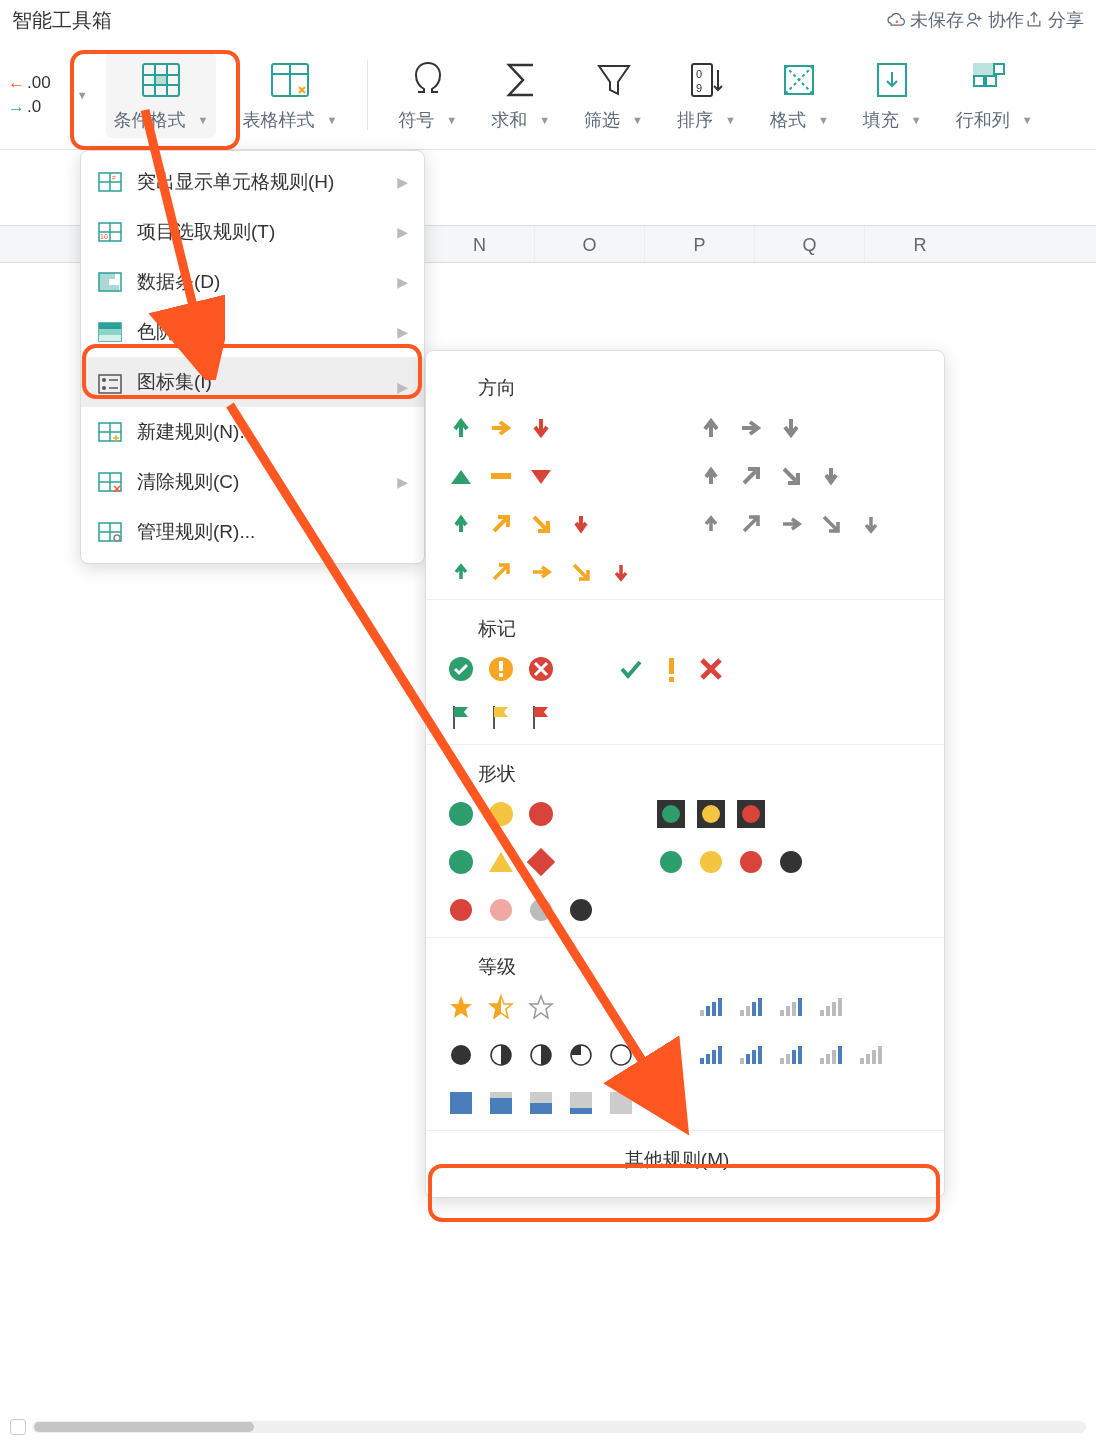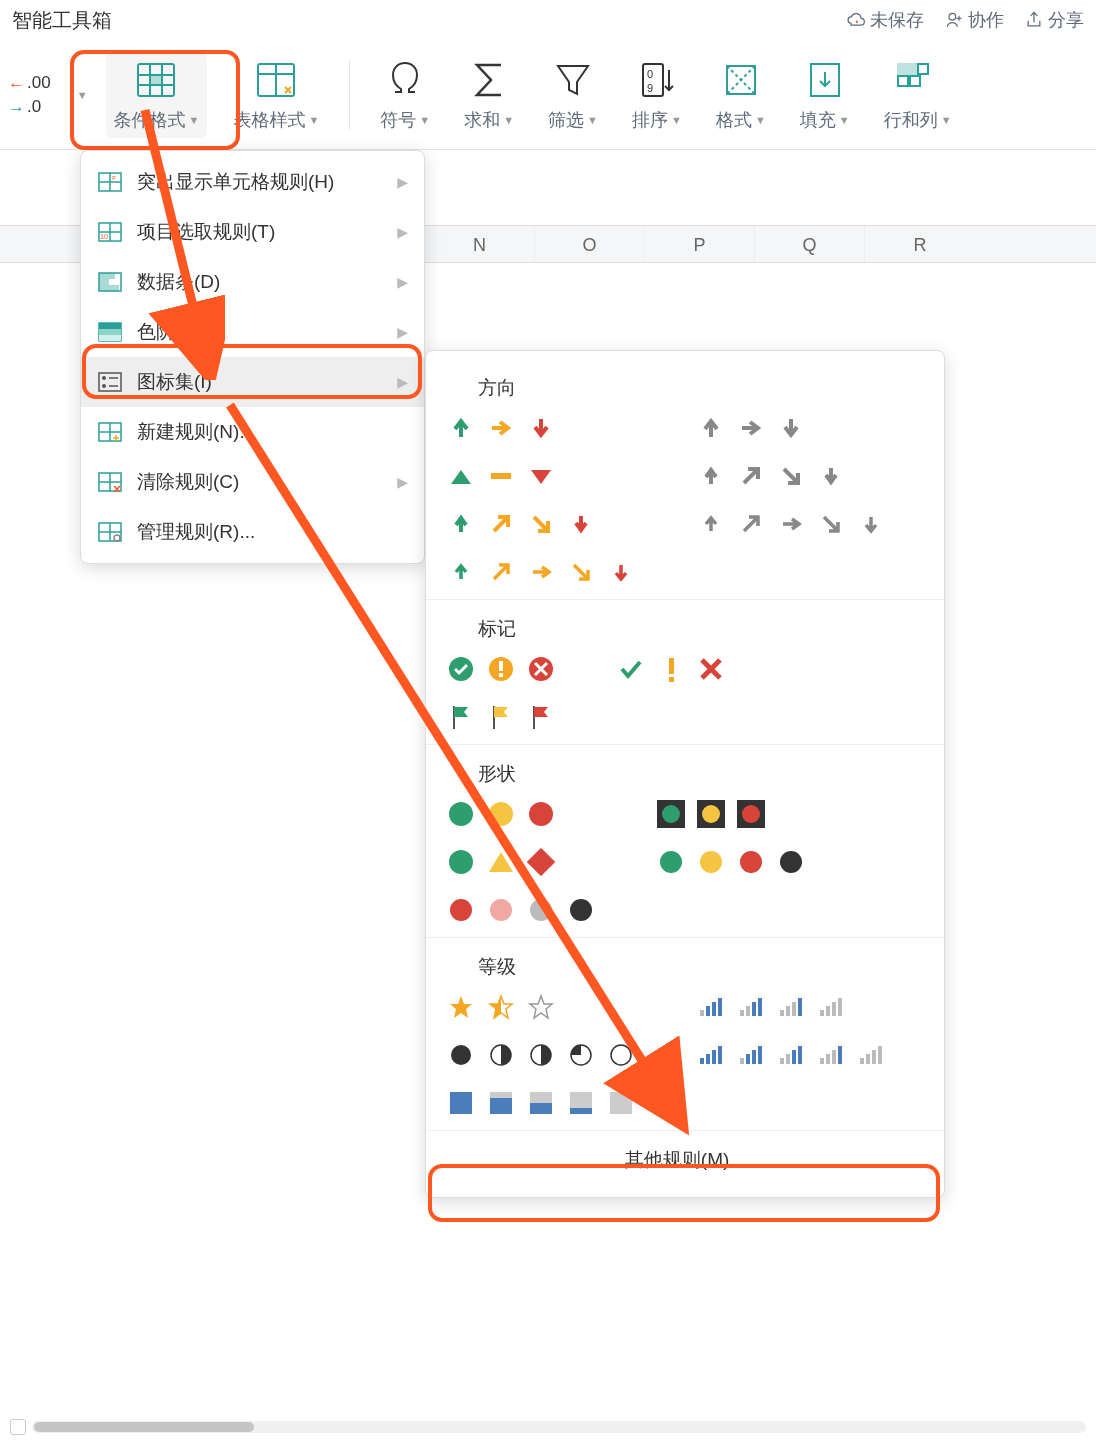--- a/index.html
+++ b/index.html
@@ -1,40 +1,40 @@
 <!DOCTYPE html>
 <html><head>
 <meta charset="utf-8">
 <style>
 * { box-sizing: border-box; margin: 0; padding: 0; }
 body { font-family: -apple-system, "PingFang SC", sans-serif; font-size: 16px; background: #fff; color: #333; width: 1096px; height: 1446px; position: relative; overflow: hidden; }
 
 
 .topbar { display: flex; align-items: center; justify-content: space-between; padding: 8px 12px; height: 40px; }
 .topbar-left { font-size: 20px; color: #333; }
-.topbar-right { display: flex; gap: 20px; align-items: center; font-size: 18px; color: #5f6b7a; }
+.topbar-right { display: flex; align-items: center; font-size: 18px; color: #5f6b7a; }
 .topbar-item { display: flex; align-items: center; gap: 4px; }
 
 
 .ribbon { display: flex; align-items: center; padding: 8px 0; height: 110px; border-bottom: 1px solid #e5e5e5; gap: 18px; }
 .ribbon-group { display: flex; flex-direction: column; align-items: center; gap: 6px; padding: 6px 8px; position: relative; }
 .ribbon-icon { width: 44px; height: 44px; display: flex; align-items: center; justify-content: center; }
-.ribbon-label { font-size: 18px; color: #5f6b7a; display: flex; align-items: center; gap: 3px; }
+.ribbon-label { font-size: 18px; color: #5f6b7a; display: flex; align-items: center; gap: 12px; }
 .dd { font-size: 11px; color: #999; }
 .ribbon-sep { width: 1px; height: 70px; background: #e5e5e5; margin: 0 4px; }
 
 .decimal-col { display: flex; flex-direction: column; font-size: 17px; color: #333; gap: 4px; padding: 10px 8px; }
 .decimal-col div { display: flex; align-items: center; gap: 2px; }
 
 .hl-cond { position: absolute; border: 4px solid #ff5722; border-radius: 14px; pointer-events: none; z-index: 10; }
 
 
 .menu1 { position: absolute; left: 80px; top: 150px; width: 345px; background: #fff; border: 1px solid #ddd; border-radius: 8px; box-shadow: 0 4px 18px rgba(0,0,0,0.15); z-index: 20; padding: 6px 0; }
 .menu1-item { display: flex; align-items: center; padding: 12px 16px; gap: 14px; font-size: 19px; color: #333; position: relative; }
-.menu1-item.sel { background: #eeeeee; }
+.menu1-item.sel { background: #eeeeee; align-items: flex-end; }
 .menu1-item .arrow { margin-left: auto; color: #bbb; font-size: 14px; }
 .menu1-item .mi-icon { width: 26px; height: 22px; display: flex; align-items: center; justify-content: center; }
 
 
 .menu2 { position: absolute; left: 425px; top: 350px; width: 520px; background: #fff; border: 1px solid #ddd; border-radius: 8px; box-shadow: 0 4px 18px rgba(0,0,0,0.15); z-index: 20; padding: 8px 0; }
 .menu2-section { padding: 8px 20px; }
 .menu2-title { font-size: 19px; color: #333; padding: 8px 0 8px 0; margin-left: 32px; }
 .menu2-grid { display: flex; gap: 60px; padding: 4px 0; }
 .col { display: flex; flex-direction: column; gap: 18px; }
 .iconset { display: flex; gap: 10px; align-items: center; }

